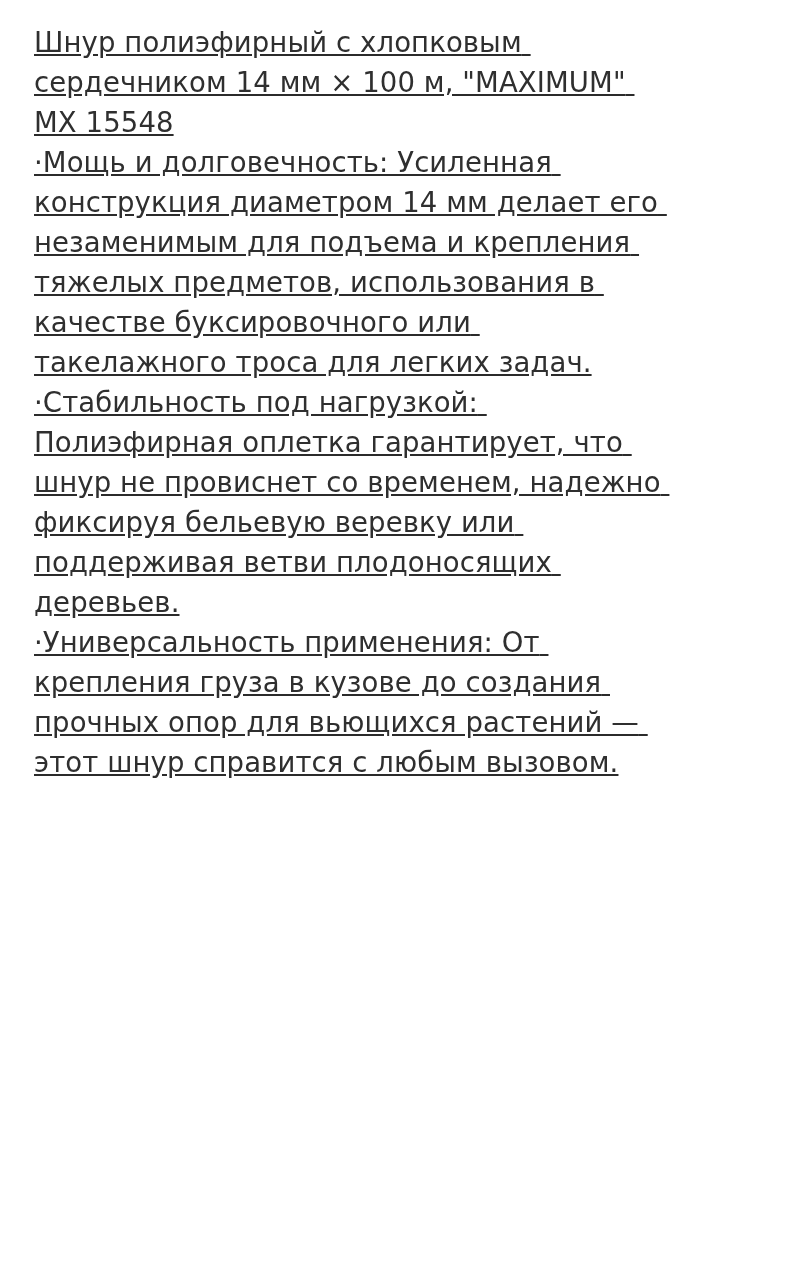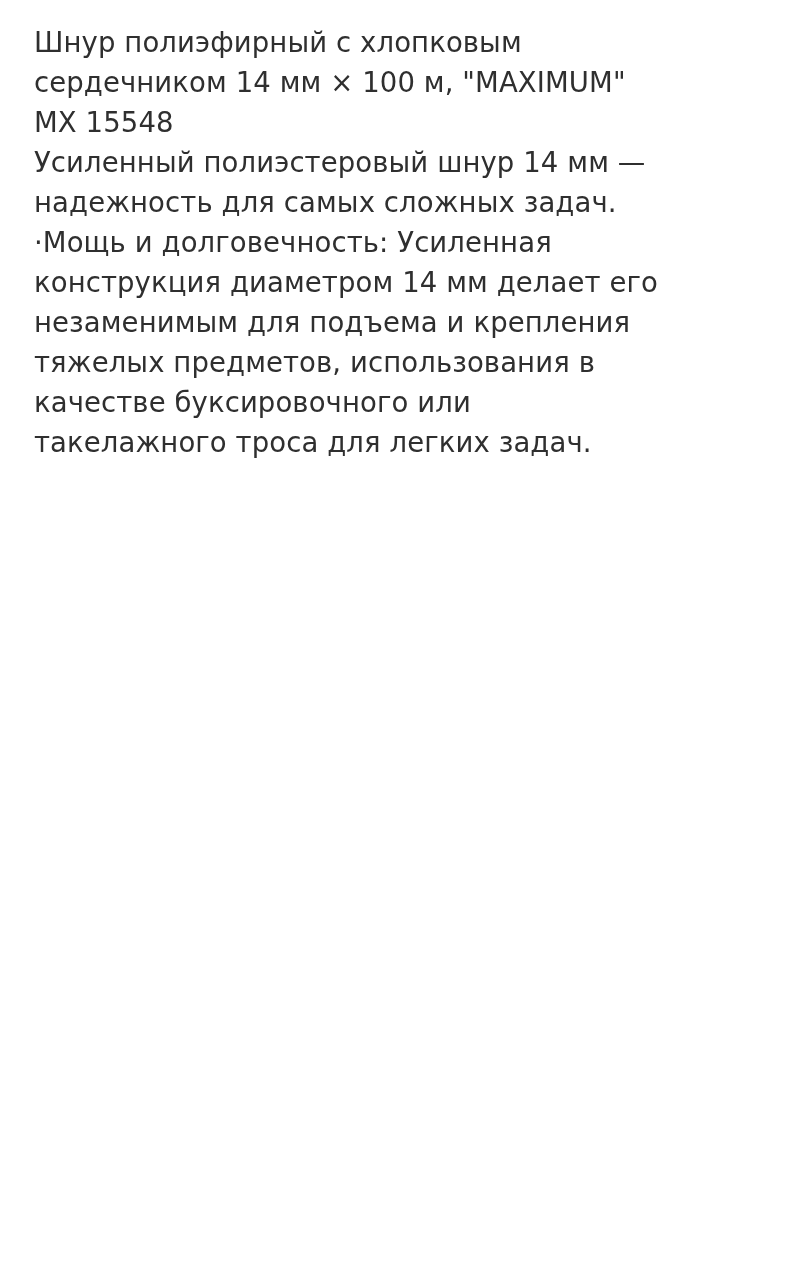--- a/index.html
+++ b/index.html
@@ -13,20 +13,21 @@
     overflow: hidden;
     font-family: "DejaVu Sans", sans-serif;
     color: #2b2b2b;
   }
   .page {
     box-sizing: border-box;
     width: 710px;
     height: 1280px;
     padding: 22px 38px 0 34px;
     background: #ffffff;
+    text-decoration: underline;
   }
   .doc {
     display: block;
   }
   .para {
     font-size: 27.5px;
     line-height: 40px;
     letter-spacing: 0.1px;
     margin: 0;
     color: #2f2f2f;
@@ -36,16 +37,17 @@
   .para + .para {
     margin-top: 0;
   }
 </style>
 </head>
 <body>
 
 <div class="page">
   <article class="doc">
     <p class="para">Шнур полиэфирный с хлопковым сердечником 14 мм × 100 м, "MAXIMUM" MX 15548</p>
-    <p class="para">Усиленный полиэстеровый шнур 14 мм — надежность для самых сложных задач.</p>
     <p class="para">·Мощь и долговечность: Усиленная конструкция диаметром 14 мм делает его незаменимым для подъема и крепления тяжелых предметов, использования в качестве буксировочного или такелажного троса для легких задач.</p>
+    <p class="para">·Стабильность под нагрузкой: Полиэфирная оплетка гарантирует, что шнур не провиснет со временем, надежно фиксируя бельевую веревку или поддерживая ветви плодоносящих деревьев.</p>
+    <p class="para">·Универсальность применения: От крепления груза в кузове до создания прочных опор для вьющихся растений — этот шнур справится с любым вызовом.</p>
   </article>
 </div>
 
 </body></html>

